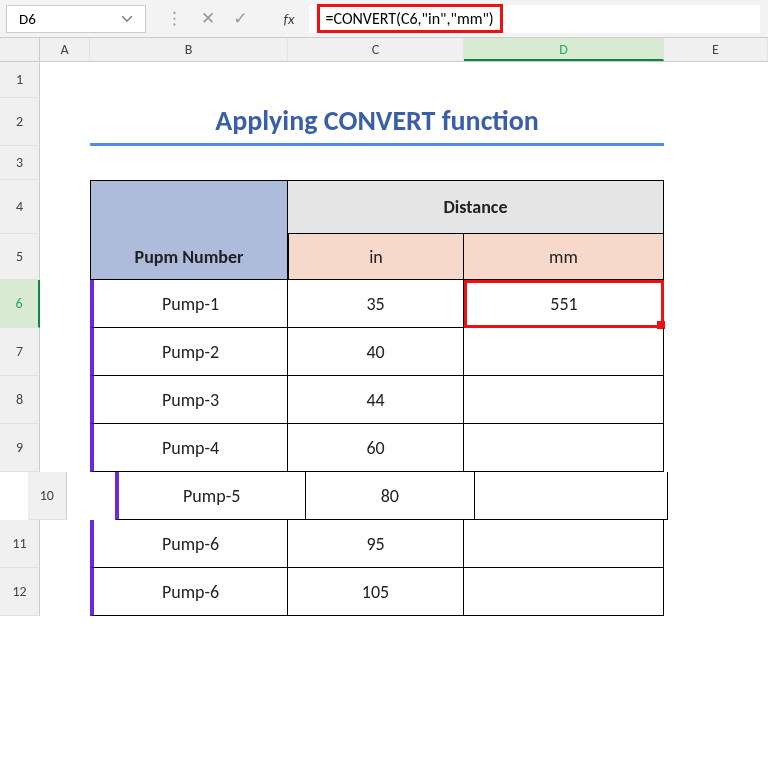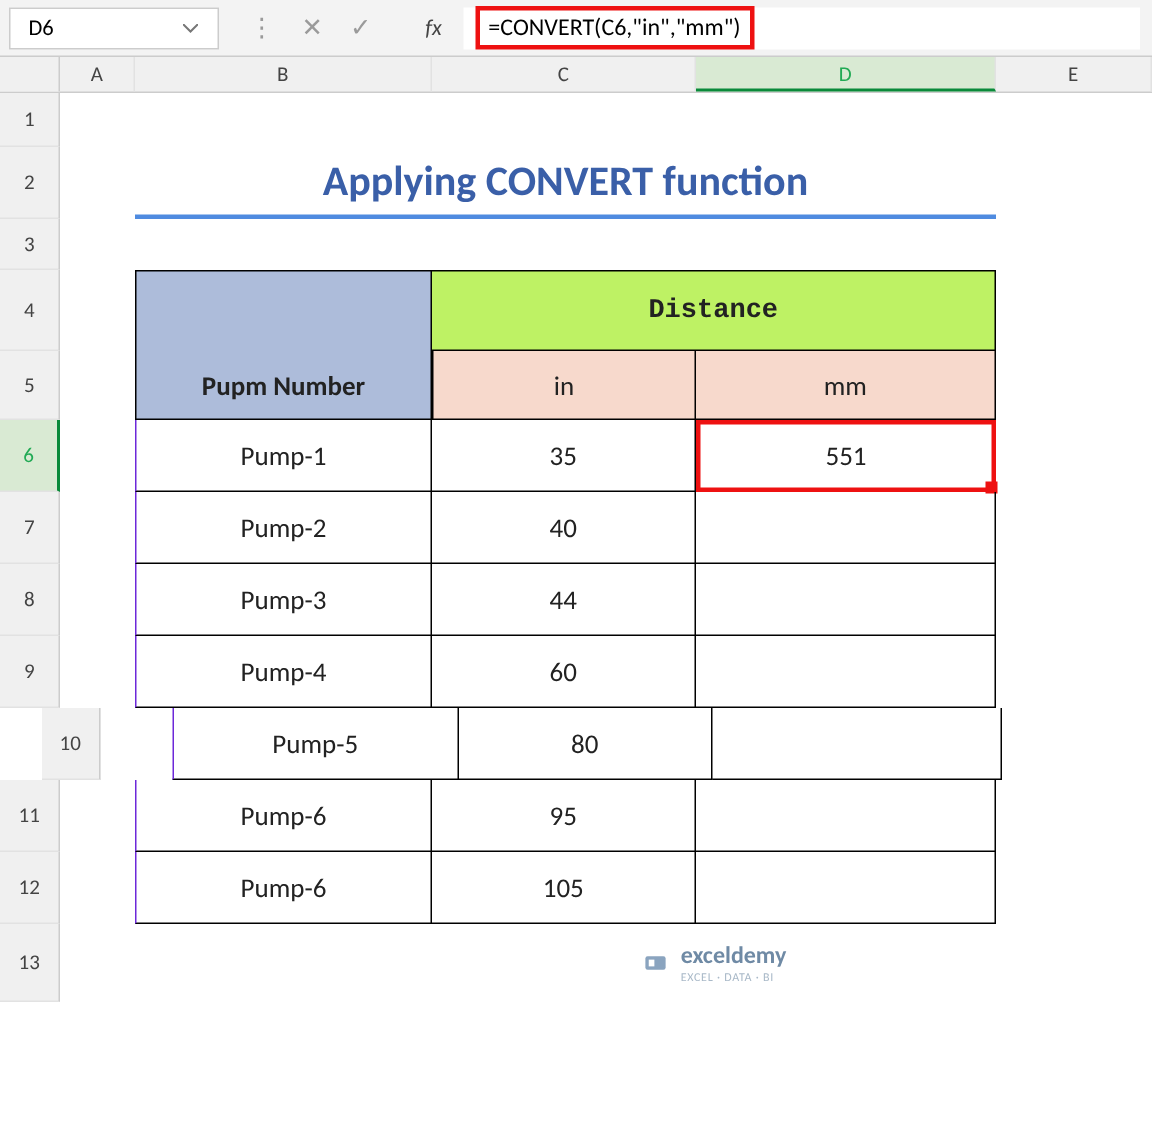--- a/index.html
+++ b/index.html
@@ -151,38 +151,37 @@
       border-bottom: 3px solid #4f8be0;
     }
     
     .th-pump {
       background: #adbcda;
       font-weight: bold;
       border: 1px solid #000;
       border-right: 1px solid #000;
     }
     .th-dist {
-      background: #bef264;
+      background: #e5e5e5;
       font-weight: bold;
       border: 1px solid #000;
       border-left: none;
-      font-family: Liberation Mono, monospace;
     }
     .th-in, .th-mm {
       background: #f7d9cc;
       border: 1px solid #000;
       border-top: none;
     }
     .th-mm { border-left: none; }
     .td {
       border: 1px solid #000;
       border-top: none;
     }
     .td + .td, .th-in + .th-mm { border-left: none; }
-    .td-b { border-left: 1px solid #6d28d9; }
+    .td-b { border-left: 4px solid #6d28d9; }
     
     .sel-d6 {
       border: 3px solid #e11 !important;
     }
     .sel-handle {
       position: absolute;
       right: -4px;
       bottom: -4px;
       width: 8px;
       height: 8px;
@@ -338,31 +337,13 @@
 
   <div class="row r12">
     <div class="row-hdr">12</div>
     <div class="cell cA"></div>
     <div class="cell cB td td-b">Pump-6</div>
     <div class="cell cC td">105</div>
     <div class="cell cD td"></div>
     <div class="cell cE"></div>
   </div>
 
-  <div class="row r13">
-    <div class="row-hdr">13</div>
-    <div class="cell cA"></div>
-    <div class="cell cB"></div>
-    <div class="cell" style="width:376px">
-      <div class="watermark">
-        <svg class="wm-icon" viewBox="0 0 24 24">
-            <rect x="3" y="6" width="18" height="12" rx="2" fill="#8aa4bf"></rect>
-            <rect x="6" y="9" width="5" height="6" fill="#fff"></rect>
-          </svg>
-        <div class="wm-text">
-          <div class="t1">exceldemy</div>
-          <div class="t2">EXCEL · DATA · BI</div>
-        </div>
-      </div>
-    </div>
-    <div class="cell cE"></div>
-  </div>
 </div>
 
 </body></html>

